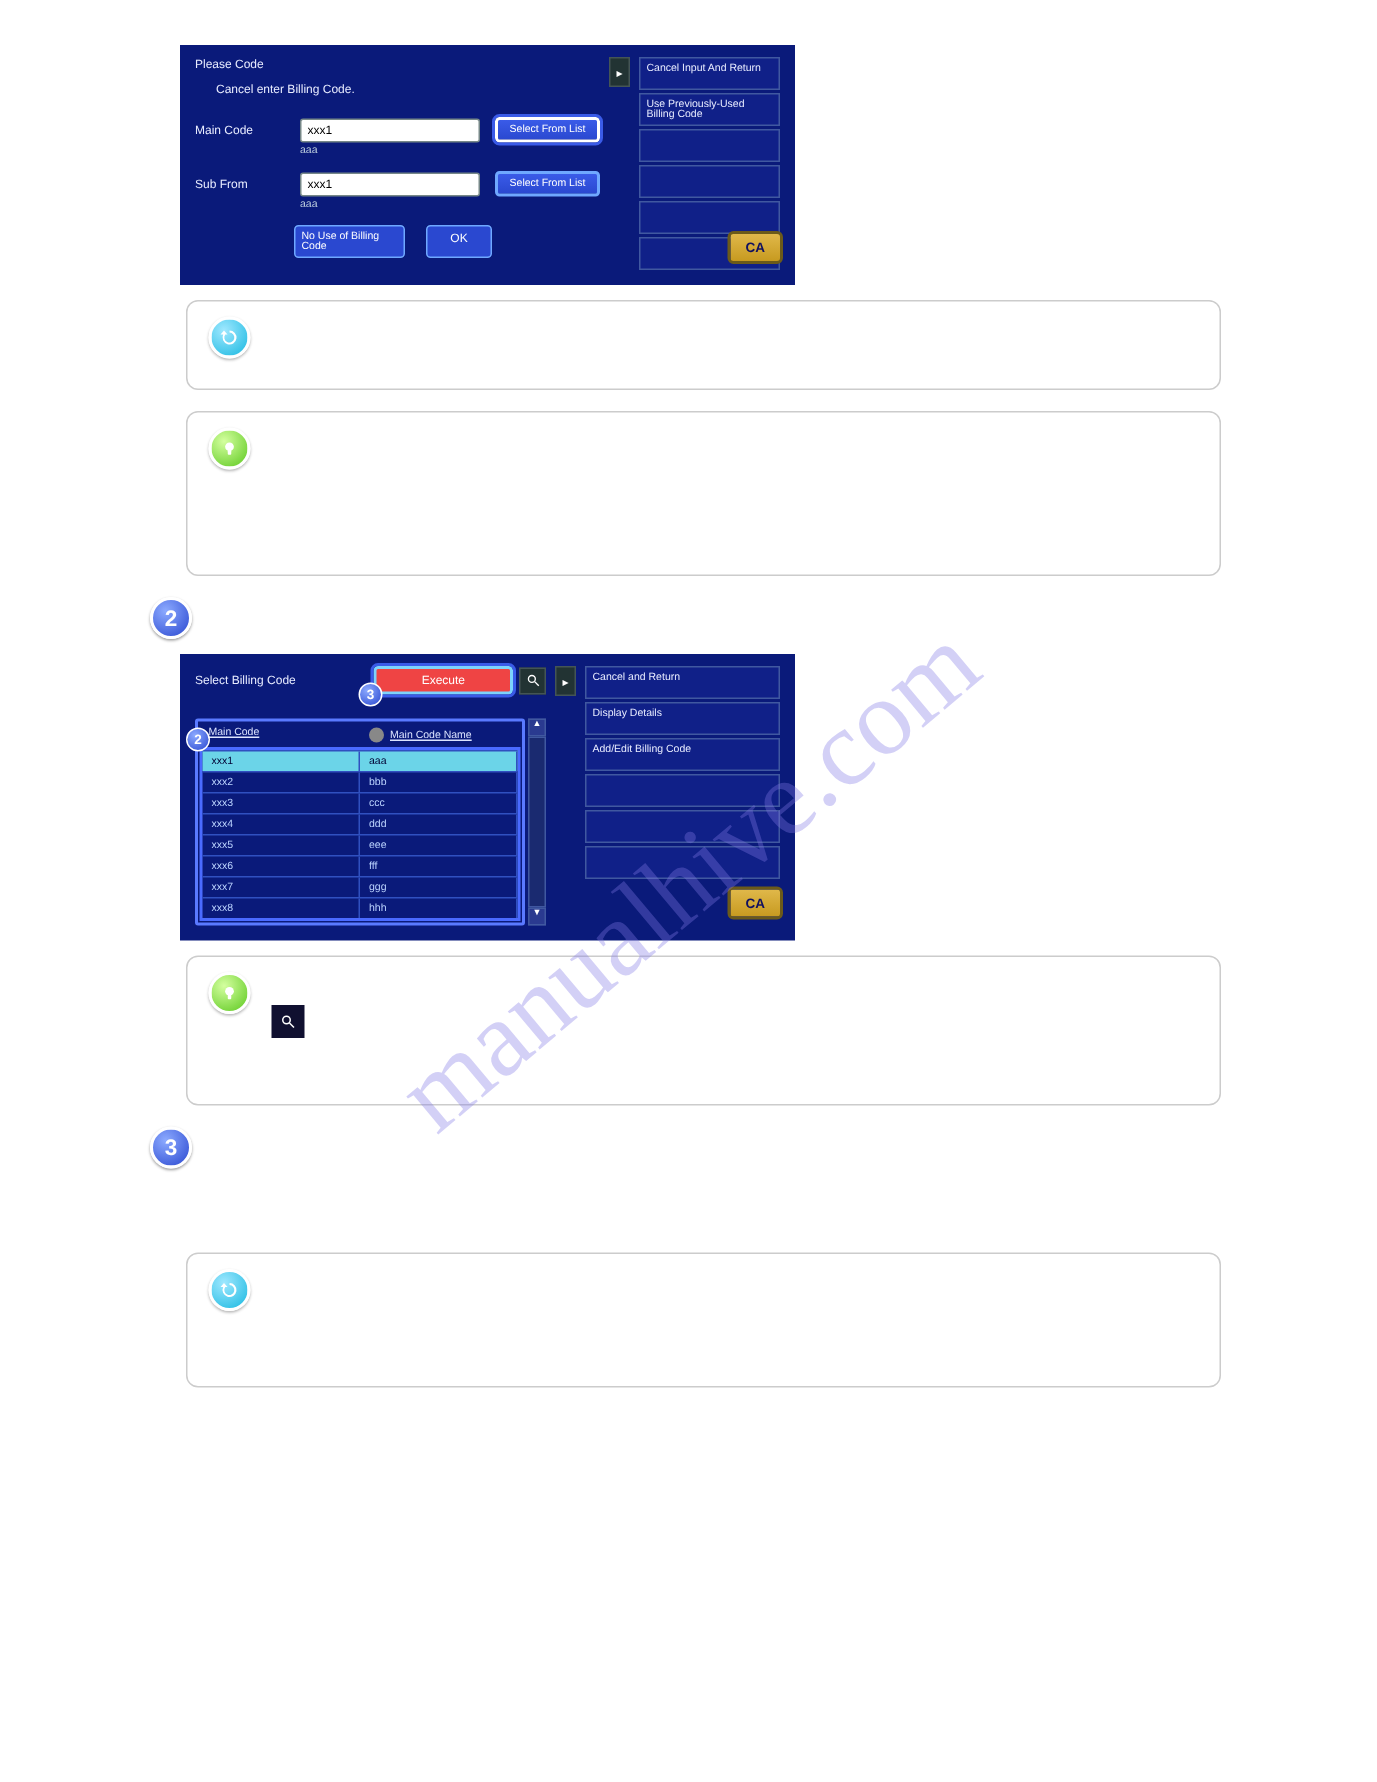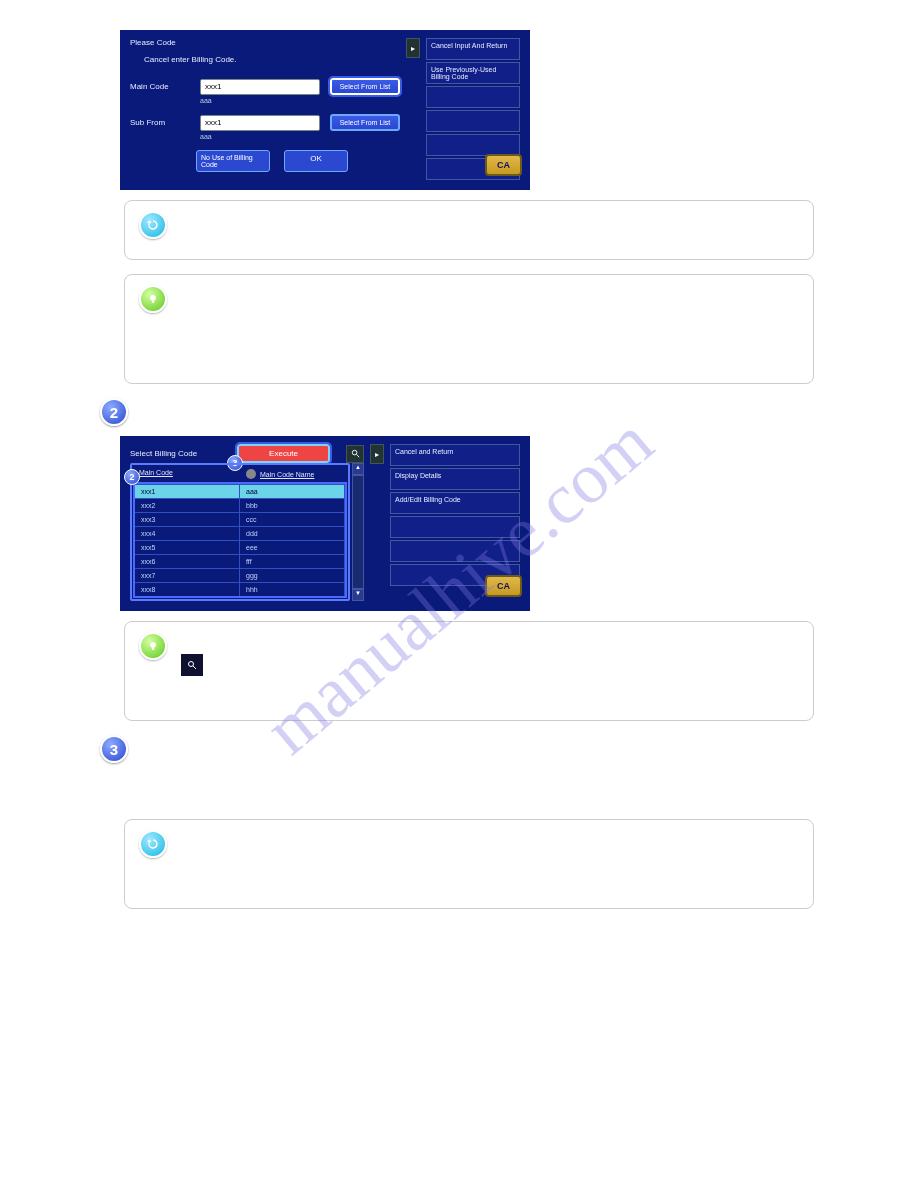--- a/index.html
+++ b/index.html
@@ -66,21 +66,21 @@
   }
   .blue-btn.dbl { border:2px solid #fff; outline:2px solid #3a5be8; }
   .hint-row { margin-left: 70px; font-size:7px; color:#bcd; margin-bottom:10px;}
   .bottom-row { display:flex; gap:14px; margin-left:66px; margin-top:6px;}
   .noboc-btn {
     background:#2a48d0; border:1px solid #6fa8ff; border-radius:3px;
     color:#fff; font-size:7px; padding:3px 4px; width:74px; text-align:left;
   }
   .ok-btn {
     background:#2a48d0; border:1px solid #6fa8ff; border-radius:3px;
-    color:#fff; font-size:8px; padding:3px 7px; width:64px; text-align:center;
+    color:#fff; font-size:8px; padding:3px 7px; width:44px; text-align:center;
   }
   .right-arrowtab {
     background:#233; width:14px; height:20px; border:1px solid #455;
     display:flex; align-items:center; justify-content:center; color:#fff;
   }
   .side-item {
     border:1px solid #4058a0; padding:3px 4px; font-size:7px; color:#e8ecff;
     min-height: 22px; background:#102088;
   }
   .ca-btn {
@@ -96,21 +96,21 @@
   .list-wrap {
     border:2px solid #5a7aff; border-radius:2px; padding:1px;
   }
   .list-head { display:flex; font-size:7px; color:#dce4ff; }
   .list-head .col { flex:1; padding:3px 6px; text-decoration:underline; }
   .list-rowset { border:2px solid #4a6aff; }
   .list-row { display:flex; border-top:1px solid #3050c0; }
   .list-row .cell { flex:1; padding:3px 6px; font-size:7px; color:#bcd4ff; border-right:1px solid #3050c0;}
   .list-row.sel { background:#6bd4e8; color:#003; }
   .list-row.sel .cell { color:#003; }
-  .exec-row { display:flex; justify-content:flex-end; gap:16px; align-items:center; margin-bottom:0;}
+  .exec-row { display:flex; justify-content:flex-end; gap:4px; align-items:center; margin-bottom:16px;}
   .exec-btn {
     background:#ef4444; border:2px solid #7dd3fc; outline:2px solid #3a5be8;
     border-radius:3px; color:#fff; font-size:8px; padding:3px 30px;
   }
   .search-icon {
     width:18px; height:18px; background:#233; border:1px solid #455;
     display:flex; align-items:center; justify-content:center; color:#fff;
   }
   .scroll-col { width:12px; display:flex; flex-direction:column; }
   .scroll-btn { flex:0 0 auto; height:12px; background:#2a3a90; border:1px solid #4058a0; font-size:6px; color:#fff; text-align:center;}

